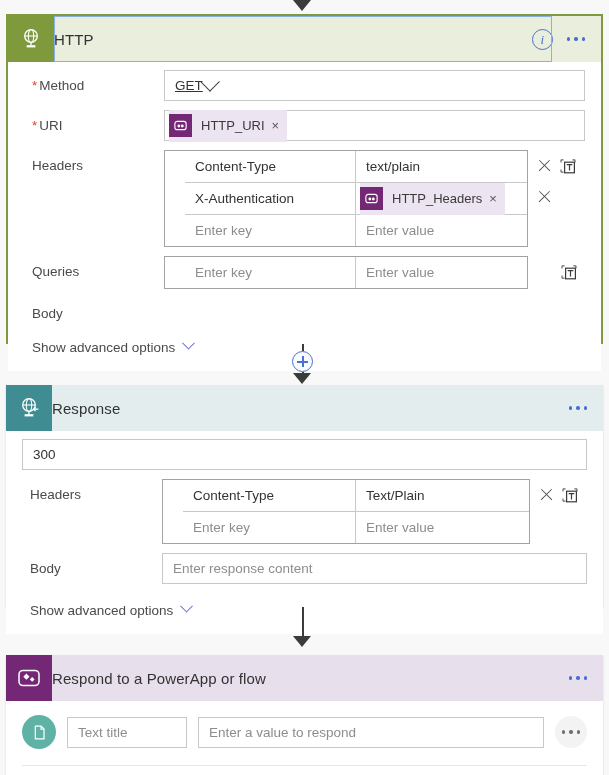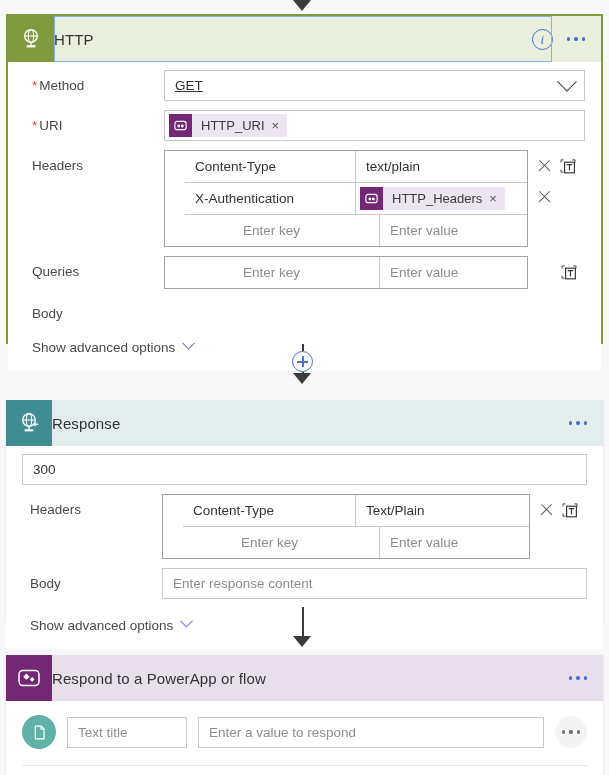--- a/index.html
+++ b/index.html
@@ -55,37 +55,37 @@
   .lbl{width:140px;flex:0 0 140px;padding-top:8px;font-size:13.5px;color:#4a4a4a;padding-left:8px;box-sizing:border-box;}
   .lbl .req{color:#d24726;margin-right:2px;}
   .fields{flex:1;}
 
   .input{
     border:1px solid #c8c8c8;background:#fff;height:31px;box-sizing:border-box;
     display:flex;align-items:center;padding:0 10px;font-size:13.5px;color:#333;
   }
   .input.ph{color:#8d8d8d;}
   .input.wide{width:100%;}
-  .select{justify-content:space-between;text-decoration:underline;}
+  .select{justify-content:flex-start;text-decoration:underline;}
   .chev{width:13px;height:13px;border-right:1.6px solid #444;border-bottom:1.6px solid #444;
     transform:rotate(45deg) translate(-3px,-3px);}
   .chev.small{width:8px;height:8px;border-color:#6b6fd6;border-width:1.4px;}
 
   
-  .token{display:inline-flex;align-items:center;background:#ece4f1;height:23px;border-radius:1px;
+  .token{display:inline-flex;align-items:center;background:#ece4f1;height:32px;border-radius:1px;
          padding-right:8px;margin:0;}
   .token .tico{width:23px;height:23px;background:#742774;display:flex;align-items:center;justify-content:center;flex:0 0 23px;}
   .token .tlabel{font-size:13px;color:#3a3a3a;padding:0 7px 0 9px;white-space:nowrap;}
   .token .tx{font-size:13px;color:#555;line-height:1;}
 
   
   .kvwrap{display:flex;align-items:flex-start;}
   .kv{flex:1;border:1px solid #a3a3a3;box-sizing:border-box;background:#fff;padding-left:20px;}
   .kvrow{display:flex;border-bottom:1px solid #c8c8c8;height:31px;}
-  .kvrow:last-child{border-bottom:none;margin-left:48px;}
+  .kvrow:last-child{border-bottom:none;}
   .kvcell{display:flex;align-items:center;padding:0 10px;font-size:13.5px;color:#333;box-sizing:border-box;}
   .kvcell.k{width:50%;border-right:1px solid #c8c8c8;}
   .kvcell.v{width:50%;}
   .kvcell.ph{color:#8d8d8d;}
   .rowicons{display:flex;align-items:center;height:31px;padding-left:9px;gap:8px;}
   .xicon{width:15px;height:15px;position:relative;}
   .xicon:before,.xicon:after{content:"";position:absolute;left:0;top:7px;width:15px;height:1.4px;background:#555;}
   .xicon:before{transform:rotate(45deg);}
   .xicon:after{transform:rotate(-45deg);}
   .textmode{width:16px;height:16px;}
@@ -257,21 +257,21 @@
     </div>
   </div>
 
   <div class="conn" style="top:344px;height:40px;">
     <div class="vline" style="top:0;height:7px;"></div>
     <div class="plusbtn" style="top:7px;"></div>
     <div class="vline" style="top:28px;height:3px;"></div>
     <div class="arrowhead" style="top:29px;"></div>
   </div>
 
-  <div class="card" style="top:400px;height:222px;">
+  <div class="card" style="top:385px;height:222px;">
     <div class="card-head" style="background:#e4edee;">
       <div class="badge" style="background:#3f8c93;">
         <svg width="24" height="24" viewBox="0 0 24 24" aria-hidden="true">
           <circle cx="12" cy="9" r="6.3" fill="none" stroke="#ffffff" stroke-width="1.3"></circle>
           <ellipse cx="12" cy="9" rx="2.7" ry="6.3" fill="none" stroke="#ffffff" stroke-width="1.1"></ellipse>
           <line x1="5.7" y1="9" x2="18.3" y2="9" stroke="#ffffff" stroke-width="1.1"></line>
           <line x1="12" y1="15.3" x2="12" y2="18.4" stroke="#ffffff" stroke-width="1.3"></line>
           <rect x="7.6" y="18.2" width="8.8" height="2.2" fill="#ffffff"></rect>
           <path d="M21.4 13.2h-4.1M18.6 11.4l-1.9 1.8 1.9 1.9" fill="none" stroke="#ffffff" stroke-width="1.2"></path>
         </svg>

